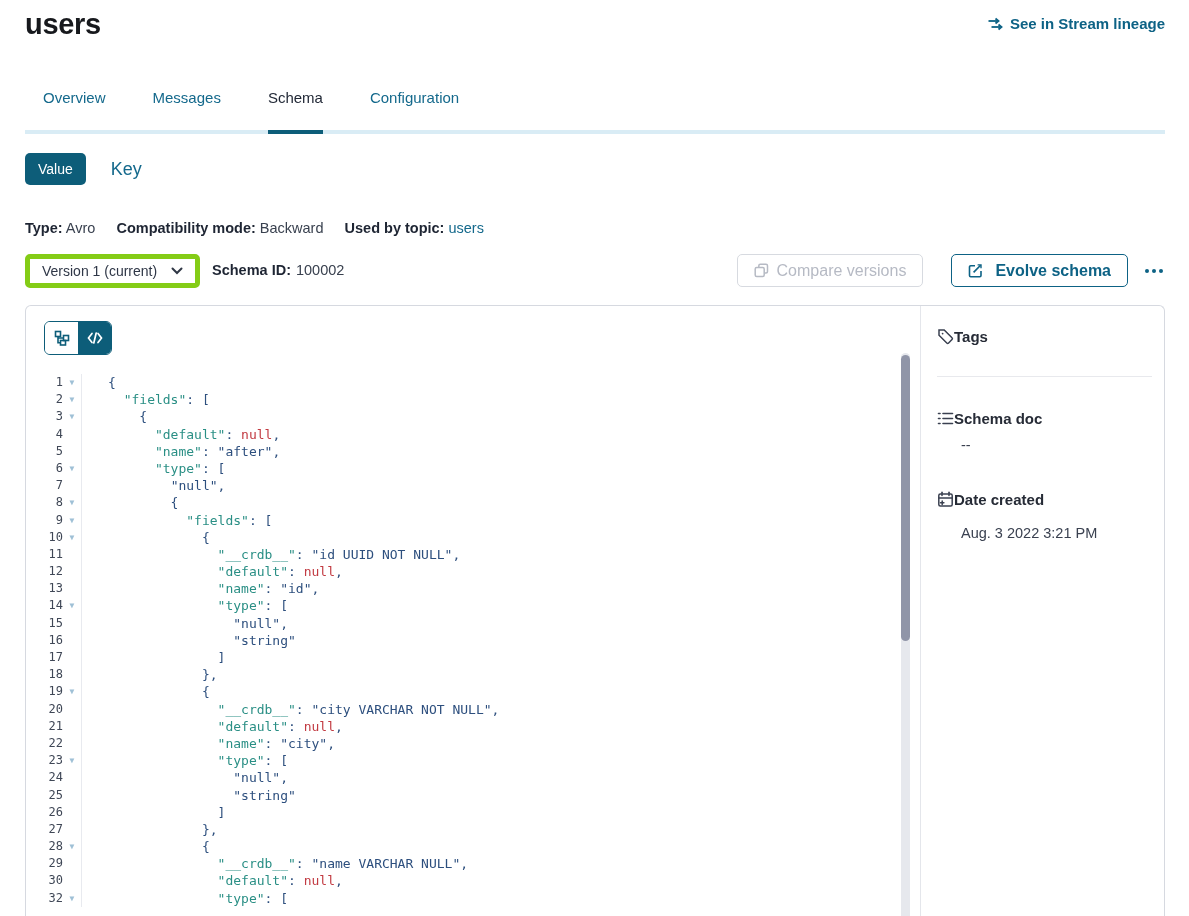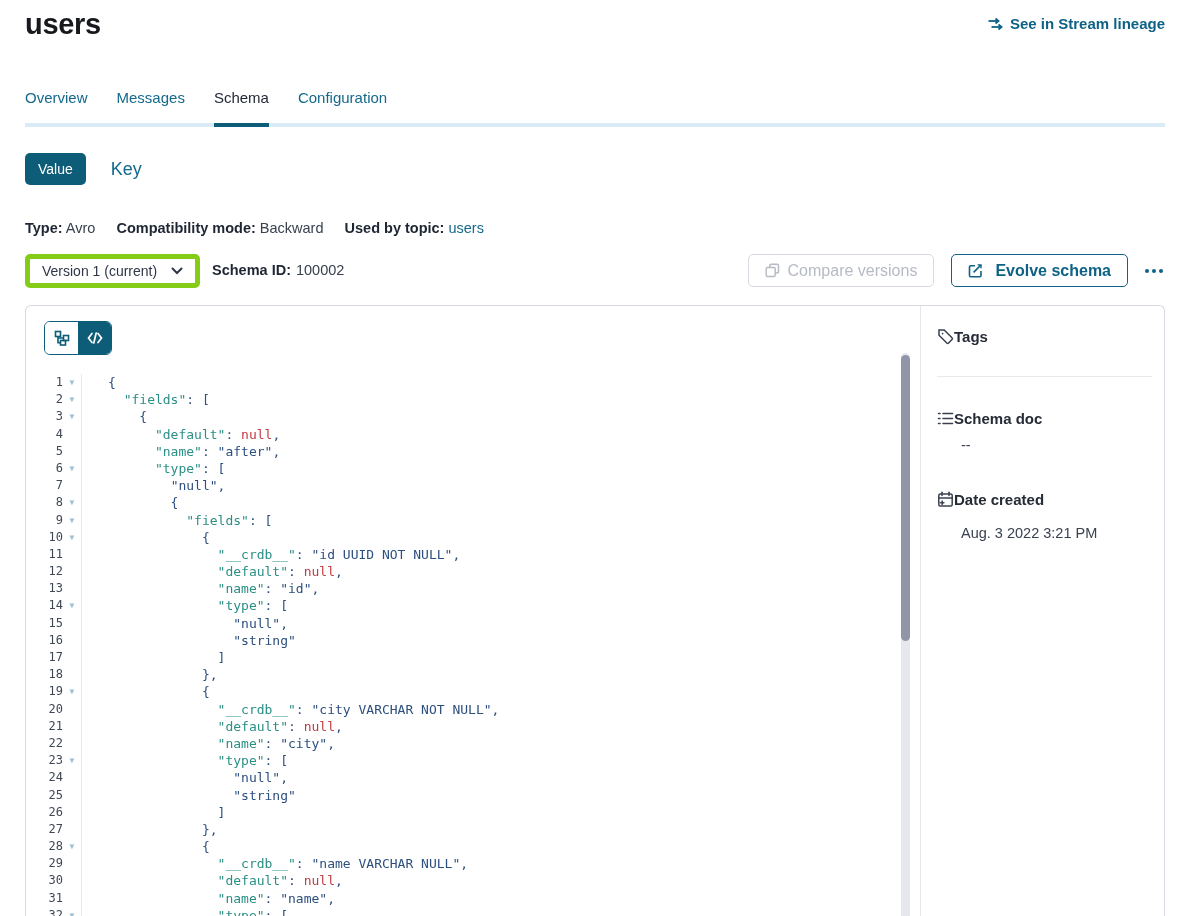--- a/index.html
+++ b/index.html
@@ -8,22 +8,22 @@
   body { position:relative; }
 
   
   .page-title { position:absolute; top:8px; left:25px; font-size:29px; font-weight:800;
     letter-spacing:-0.3px; color:#17191d; }
   .lineage-link { position:absolute; top:15px; right:24px; display:flex; align-items:center;
     gap:7px; color:#0d6285; font-size:15px; font-weight:600; cursor:pointer; }
 
   
   .tabs { position:absolute; top:89px; left:25px; right:24px; border-bottom:4px solid #d9ecf5; }
-  .tab { display:inline-block; margin-right:29px; padding-bottom:17px; font-size:15px;
-    font-weight:500; color:#14698c; cursor:pointer; position:relative; }
+  .tab { display:inline-block; margin-right:29px; padding-bottom:24px; font-size:15px;
+    font-weight:500; color:#14698c; cursor:pointer; position:relative;margin-left:18px; }
   .tab.active { color:#1e2533; }
   .tab.active::after { content:""; position:absolute; left:0; right:0; bottom:-4px;
     height:4px; background:#0d5d79; }
 
   
   .seg-toggle { position:absolute; top:153px; left:25px; display:flex; align-items:center; }
   .seg-btn { min-width:56px; height:32px; border-radius:5px; background:#0d5d79; color:#fff;
     border:none; font-size:14px; font-family:inherit; display:flex; align-items:center;
     justify-content:center; padding:0 13px; cursor:pointer; }
   .seg-link { margin-left:25px; color:#14698c; font-size:18px; cursor:pointer; }
@@ -39,21 +39,21 @@
   .select { position:absolute; left:0; top:0; width:175px; height:34px; border:5px solid #84cc16;
     border-radius:5px; display:flex; align-items:center; padding:0 12px; font-size:14px;
     color:#2f3747; cursor:pointer; background:#fff; }
   .select .sel-label { flex:1; }
   .schema-id { position:absolute; left:187px; top:8px; font-size:14.5px; color:#39414f; }
   .schema-id b { color:#1e2533; margin-right:5px; }
   .vb-right { position:absolute; right:0; top:0; display:flex; align-items:center; }
   .btn { height:33px; border-radius:5px; background:#fff; font-size:16px; font-family:inherit;
     display:flex; align-items:center; gap:8px; padding:0 16px; cursor:pointer; }
   .btn.disabled { border:1px solid #d7dae0; color:#b6bac4; }
-  .btn.primary-outline { border:1px solid #0d6285; color:#0d6285; font-weight:600; margin-left:17px;gap:12px; }
+  .btn.primary-outline { border:1px solid #0d6285; color:#0d6285; font-weight:600; margin-left:28px;gap:12px; }
   .more-btn { display:flex; gap:3px; margin-left:15px; padding:6px 2px; cursor:pointer; }
   .more-btn i { width:4px; height:4px; border-radius:50%; background:#0d6285; }
 
   
   .panel { position:absolute; top:305px; left:25px; width:1140px; height:620px;
     border:1px solid #d6d9e0; border-bottom:none; border-radius:6px 6px 0 0; display:flex;
     overflow:hidden; background:#fff; }
   .editor { width:895px; position:relative; border-right:1px solid #e4e6eb; }
   .view-toggle { position:absolute; top:15px; left:18px; display:flex; border:1px solid #0d5d79;
     border-radius:6px; overflow:hidden; z-index:2; background:#fff; }
@@ -221,21 +221,20 @@
         <div class="cl"><span class="ln">21</span><span class="fold"></span><span class="code"><span class="tk-punct">              </span><span class="tk-key">"default"</span><span class="tk-punct">: </span><span class="tk-null">null</span><span class="tk-punct">,</span></span></div>
         <div class="cl"><span class="ln">22</span><span class="fold"></span><span class="code"><span class="tk-punct">              </span><span class="tk-key">"name"</span><span class="tk-punct">: </span><span class="tk-str">"city"</span><span class="tk-punct">,</span></span></div>
         <div class="cl"><span class="ln">23</span><span class="fold">▼</span><span class="code"><span class="tk-punct">              </span><span class="tk-key">"type"</span><span class="tk-punct">: [</span></span></div>
         <div class="cl"><span class="ln">24</span><span class="fold"></span><span class="code"><span class="tk-punct">                </span><span class="tk-str">"null"</span><span class="tk-punct">,</span></span></div>
         <div class="cl"><span class="ln">25</span><span class="fold"></span><span class="code"><span class="tk-punct">                </span><span class="tk-str">"string"</span></span></div>
         <div class="cl"><span class="ln">26</span><span class="fold"></span><span class="code"><span class="tk-punct">              ]</span></span></div>
         <div class="cl"><span class="ln">27</span><span class="fold"></span><span class="code"><span class="tk-punct">            },</span></span></div>
         <div class="cl"><span class="ln">28</span><span class="fold">▼</span><span class="code"><span class="tk-punct">            {</span></span></div>
         <div class="cl"><span class="ln">29</span><span class="fold"></span><span class="code"><span class="tk-punct">              </span><span class="tk-key">"__crdb__"</span><span class="tk-punct">: </span><span class="tk-str">"name VARCHAR NULL"</span><span class="tk-punct">,</span></span></div>
         <div class="cl"><span class="ln">30</span><span class="fold"></span><span class="code"><span class="tk-punct">              </span><span class="tk-key">"default"</span><span class="tk-punct">: </span><span class="tk-null">null</span><span class="tk-punct">,</span></span></div>
-        <div class="cl"><span class="ln">31</span><span class="fold"></span><span class="code"><span class="tk-punct">              </span><span class="tk-key">"name"</span><span class="tk-punct">: </span><span class="tk-str">"name"</span><span class="tk-punct">,</span></span></div>
         <div class="cl"><span class="ln">32</span><span class="fold">▼</span><span class="code"><span class="tk-punct">              </span><span class="tk-key">"type"</span><span class="tk-punct">: [</span></span></div>
       </div>
 
     <div class="vscroll">
       <div class="thumb"></div>
     </div>
   </div>
 
   <aside class="sidebar">
     <div class="sb-head">

